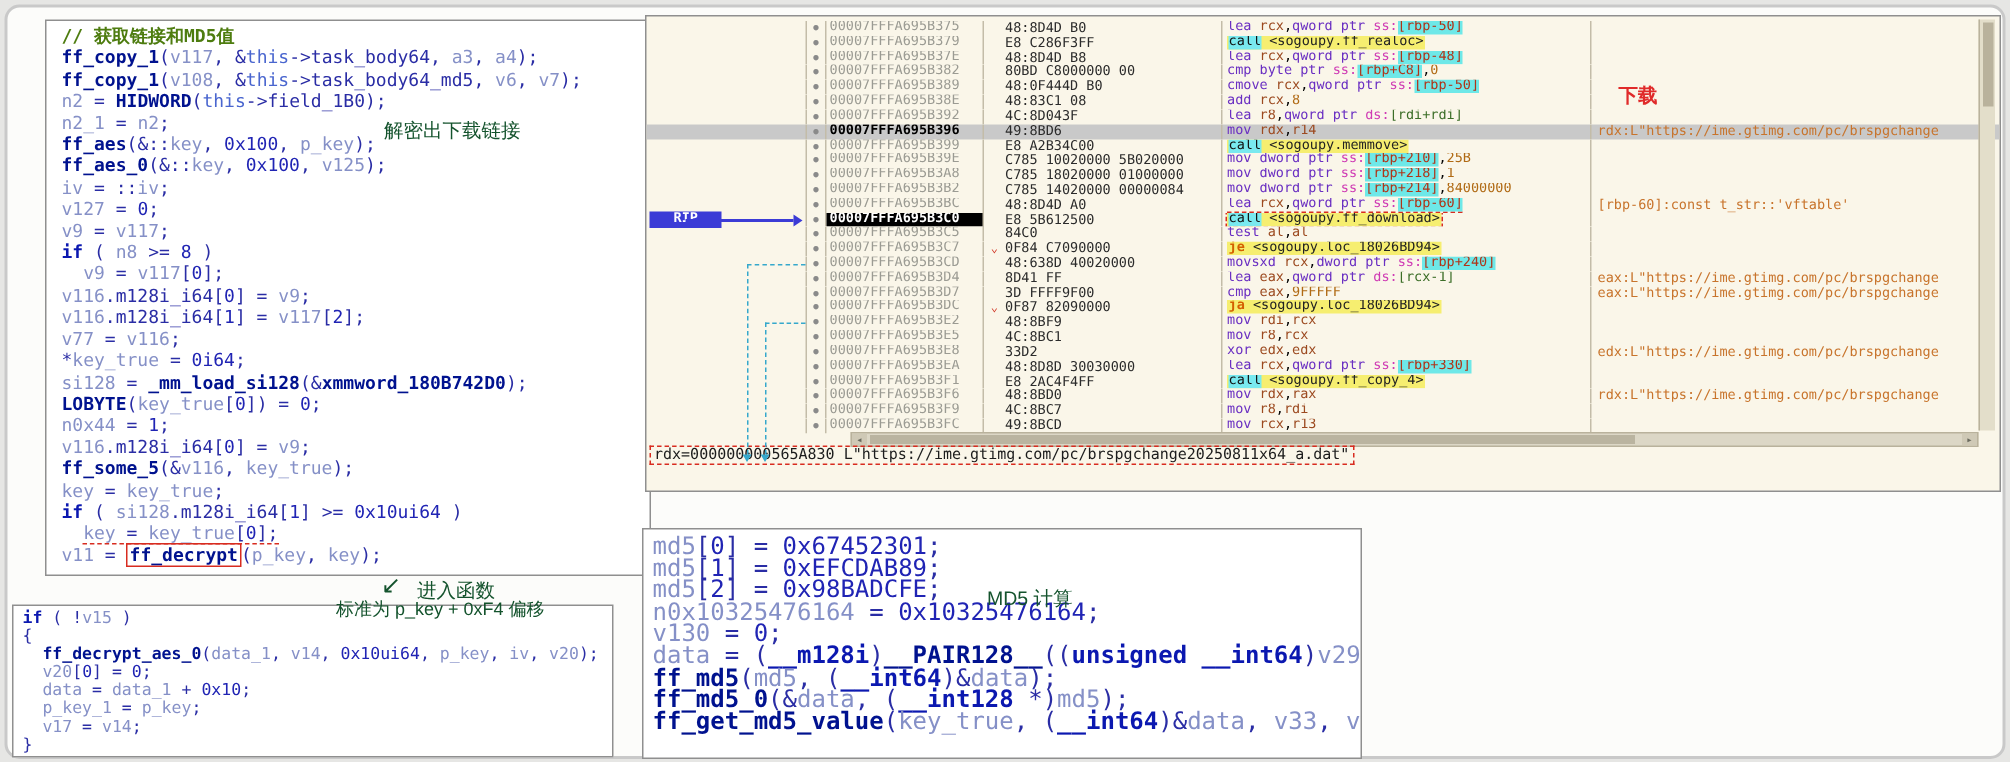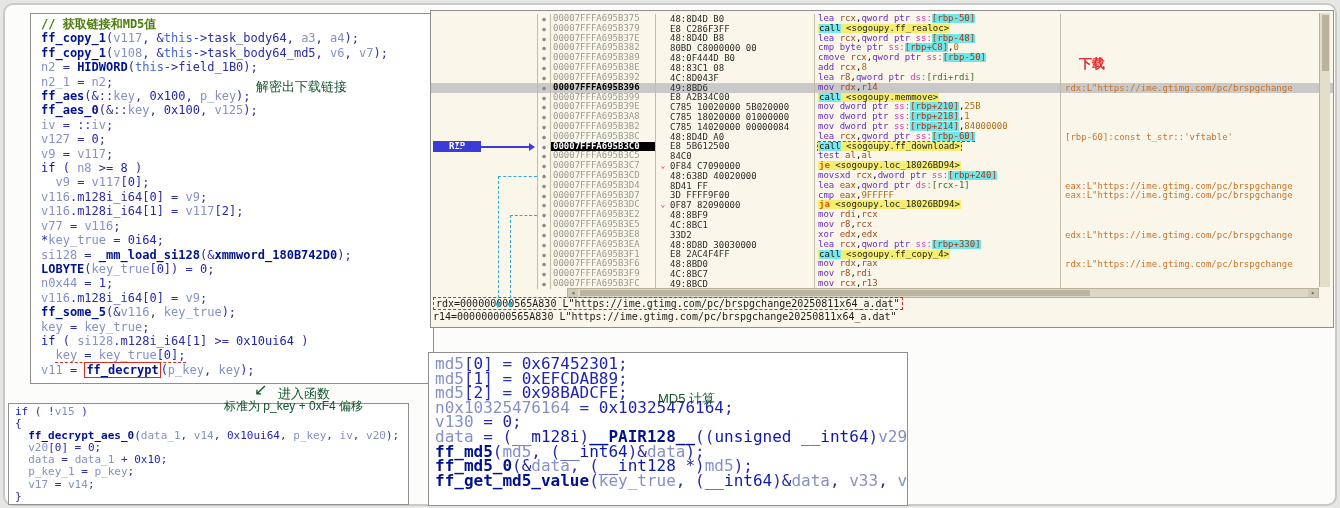--- a/index.html
+++ b/index.html
@@ -12,21 +12,21 @@
   .codebox{position:absolute;background:#ffffff;border:1px solid #8f8f8f;overflow:hidden}
   #box-main{left:30px;top:13px;width:392px;height:366px;padding:3px 0 0 10px}
   #box-decrypt{left:8px;top:403px;width:393px;height:98px;padding:2px 0 0 6px}
   #box-md5{left:428px;top:352px;width:472px;height:148px;padding:4px 0 0 6px}
   .pline{white-space:pre;color:#2a2da5}
   #box-main .pline{font-size:12px;line-height:14.4px}
   #box-decrypt .pline{font-size:11px;line-height:12.1px}
   #box-md5 .pline{font-size:16px;line-height:14.6px}
   .tk-cmt{color:#4d7c0f;font-weight:bold}
   .tk-fn{color:#00128f;font-weight:bold}
-  .tk-kw{color:#0b18b0;font-weight:normal}
+  .tk-kw{color:#0b18b0;font-weight:bold}
   .tk-this{color:#4a66cf}
   .tk-num{color:#2024b4}
   .tk-var{color:#8590c7}
   .p-underline{border-bottom:1.5px dashed #d82c20}
   .p-box{border:1.2px solid #d82c20;padding:0 1px}
 
   
   .ann{position:absolute;color:#14532d;font-family:"Liberation Sans",sans-serif;
        font-weight:normal;z-index:30;white-space:nowrap}
   #ann-decrypt{left:256px;top:78px;font-size:13px}
@@ -34,21 +34,21 @@
   #ann-enter-arrow{left:254px;top:380px;font-size:16px}
   #ann-offset{left:224px;top:398px;font-size:12px}
   #ann-md5{left:658px;top:390px;font-size:13px}
   #ann-download{position:absolute;left:648px;top:44px;color:#e02a2a;font-weight:bold;
        font-size:13px;font-family:"Liberation Sans",sans-serif;z-index:30}
 
   
   #dbg{position:absolute;left:430px;top:10px;width:902px;height:316px;background:#faf6e9;
        border:1px solid #8f8f8f;overflow:hidden}
   #rows{position:absolute;left:0;top:3px;right:0}
-  .drow{display:flex;height:9.82px;overflow:hidden;align-items:flex-end}
+  .drow{display:flex;height:9.82px;overflow:hidden;align-items:flex-start}
   .c-margin{width:106px;flex:none;height:100%}
   .c-dot{width:12px;flex:none;text-align:center;border-left:1px solid #c3bca8;
          border-right:1px solid #c3bca8;height:100%;font-size:6px;line-height:9.8px;color:#8a8a8a}
   .c-addr{width:102px;flex:none;color:#9b9b93;font-size:9px;padding-left:2px;height:100%;
           line-height:9.8px;border-right:1px solid #c3bca8;white-space:nowrap}
   .c-mark{width:14px;flex:none;color:#d03020;font-size:8px;text-align:center;line-height:9.8px}
   .c-bytes{width:144px;flex:none;font-size:9px;color:#2b2b2b;white-space:nowrap;overflow:hidden}
   .c-instr{width:242px;flex:none;font-size:9px;padding-left:3px;height:100%;line-height:9.6px;
            border-left:1px solid #c3bca8;border-right:1px solid #c3bca8;white-space:nowrap;overflow:hidden}
   .c-cmt{flex:1;font-size:9px;color:#c8742c;overflow:hidden;white-space:nowrap;padding-left:4px}
@@ -432,14 +432,13 @@
   <div id="hscroll">
     <div class="sbtn" style="left:0">◂</div>
     <div id="hthumb"></div>
     <div class="sbtn" style="right:0">▸</div>
   </div>
   <div id="vscroll">
     <div id="vthumb"></div>
   </div>
 
   <div class="infoline" id="info1"><span>rdx=000000000565A830 L"https://ime.gtimg.com/pc/brspgchange20250811x64_a.dat"</span></div>
-  <div class="infoline" id="info2">r14=000000000565A830 L"https://ime.gtimg.com/pc/brspgchange20250811x64_a.dat"</div>
 </div>
 
 </body></html>

